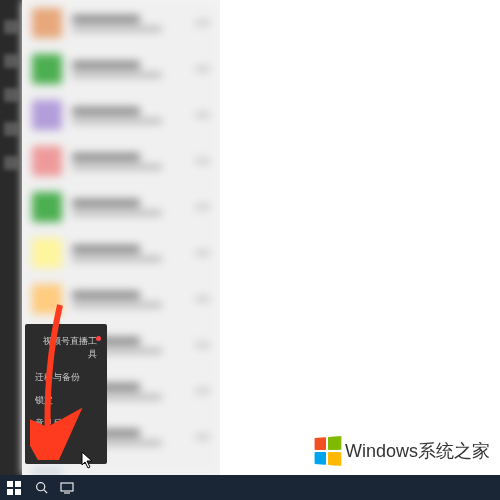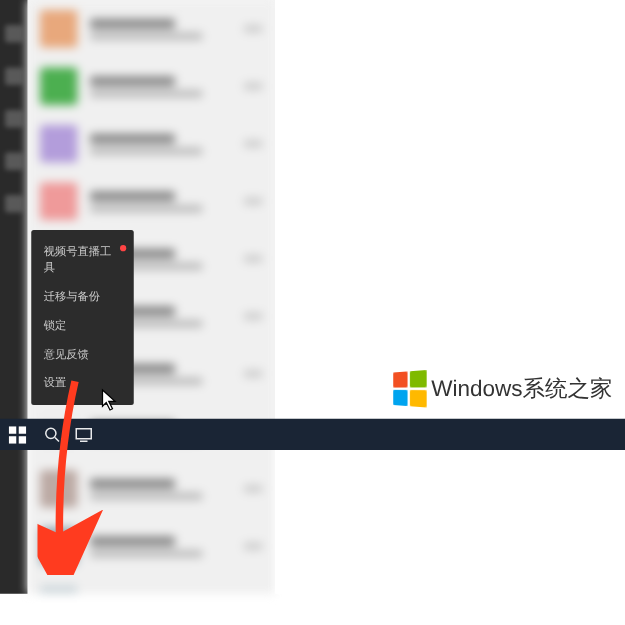--- a/index.html
+++ b/index.html
@@ -1,22 +1,23 @@
 <!DOCTYPE html>
 <html><head>
   <meta charset="utf-8">
   <style>
     * { margin: 0; padding: 0; box-sizing: border-box; }
     html, body { width: 500px; height: 500px; overflow: hidden; font-family: "Microsoft YaHei", sans-serif; }
     
     .desktop {
       position: relative;
       width: 500px;
-      height: 360px;
+      height: 500px;
       background: #f5f5f5;
+      text-align: right;
     }
     
     
     .sidebar {
       position: absolute;
       left: 0;
       top: 0;
       width: 22px;
       height: 475px;
       background: #2a2a2a;

